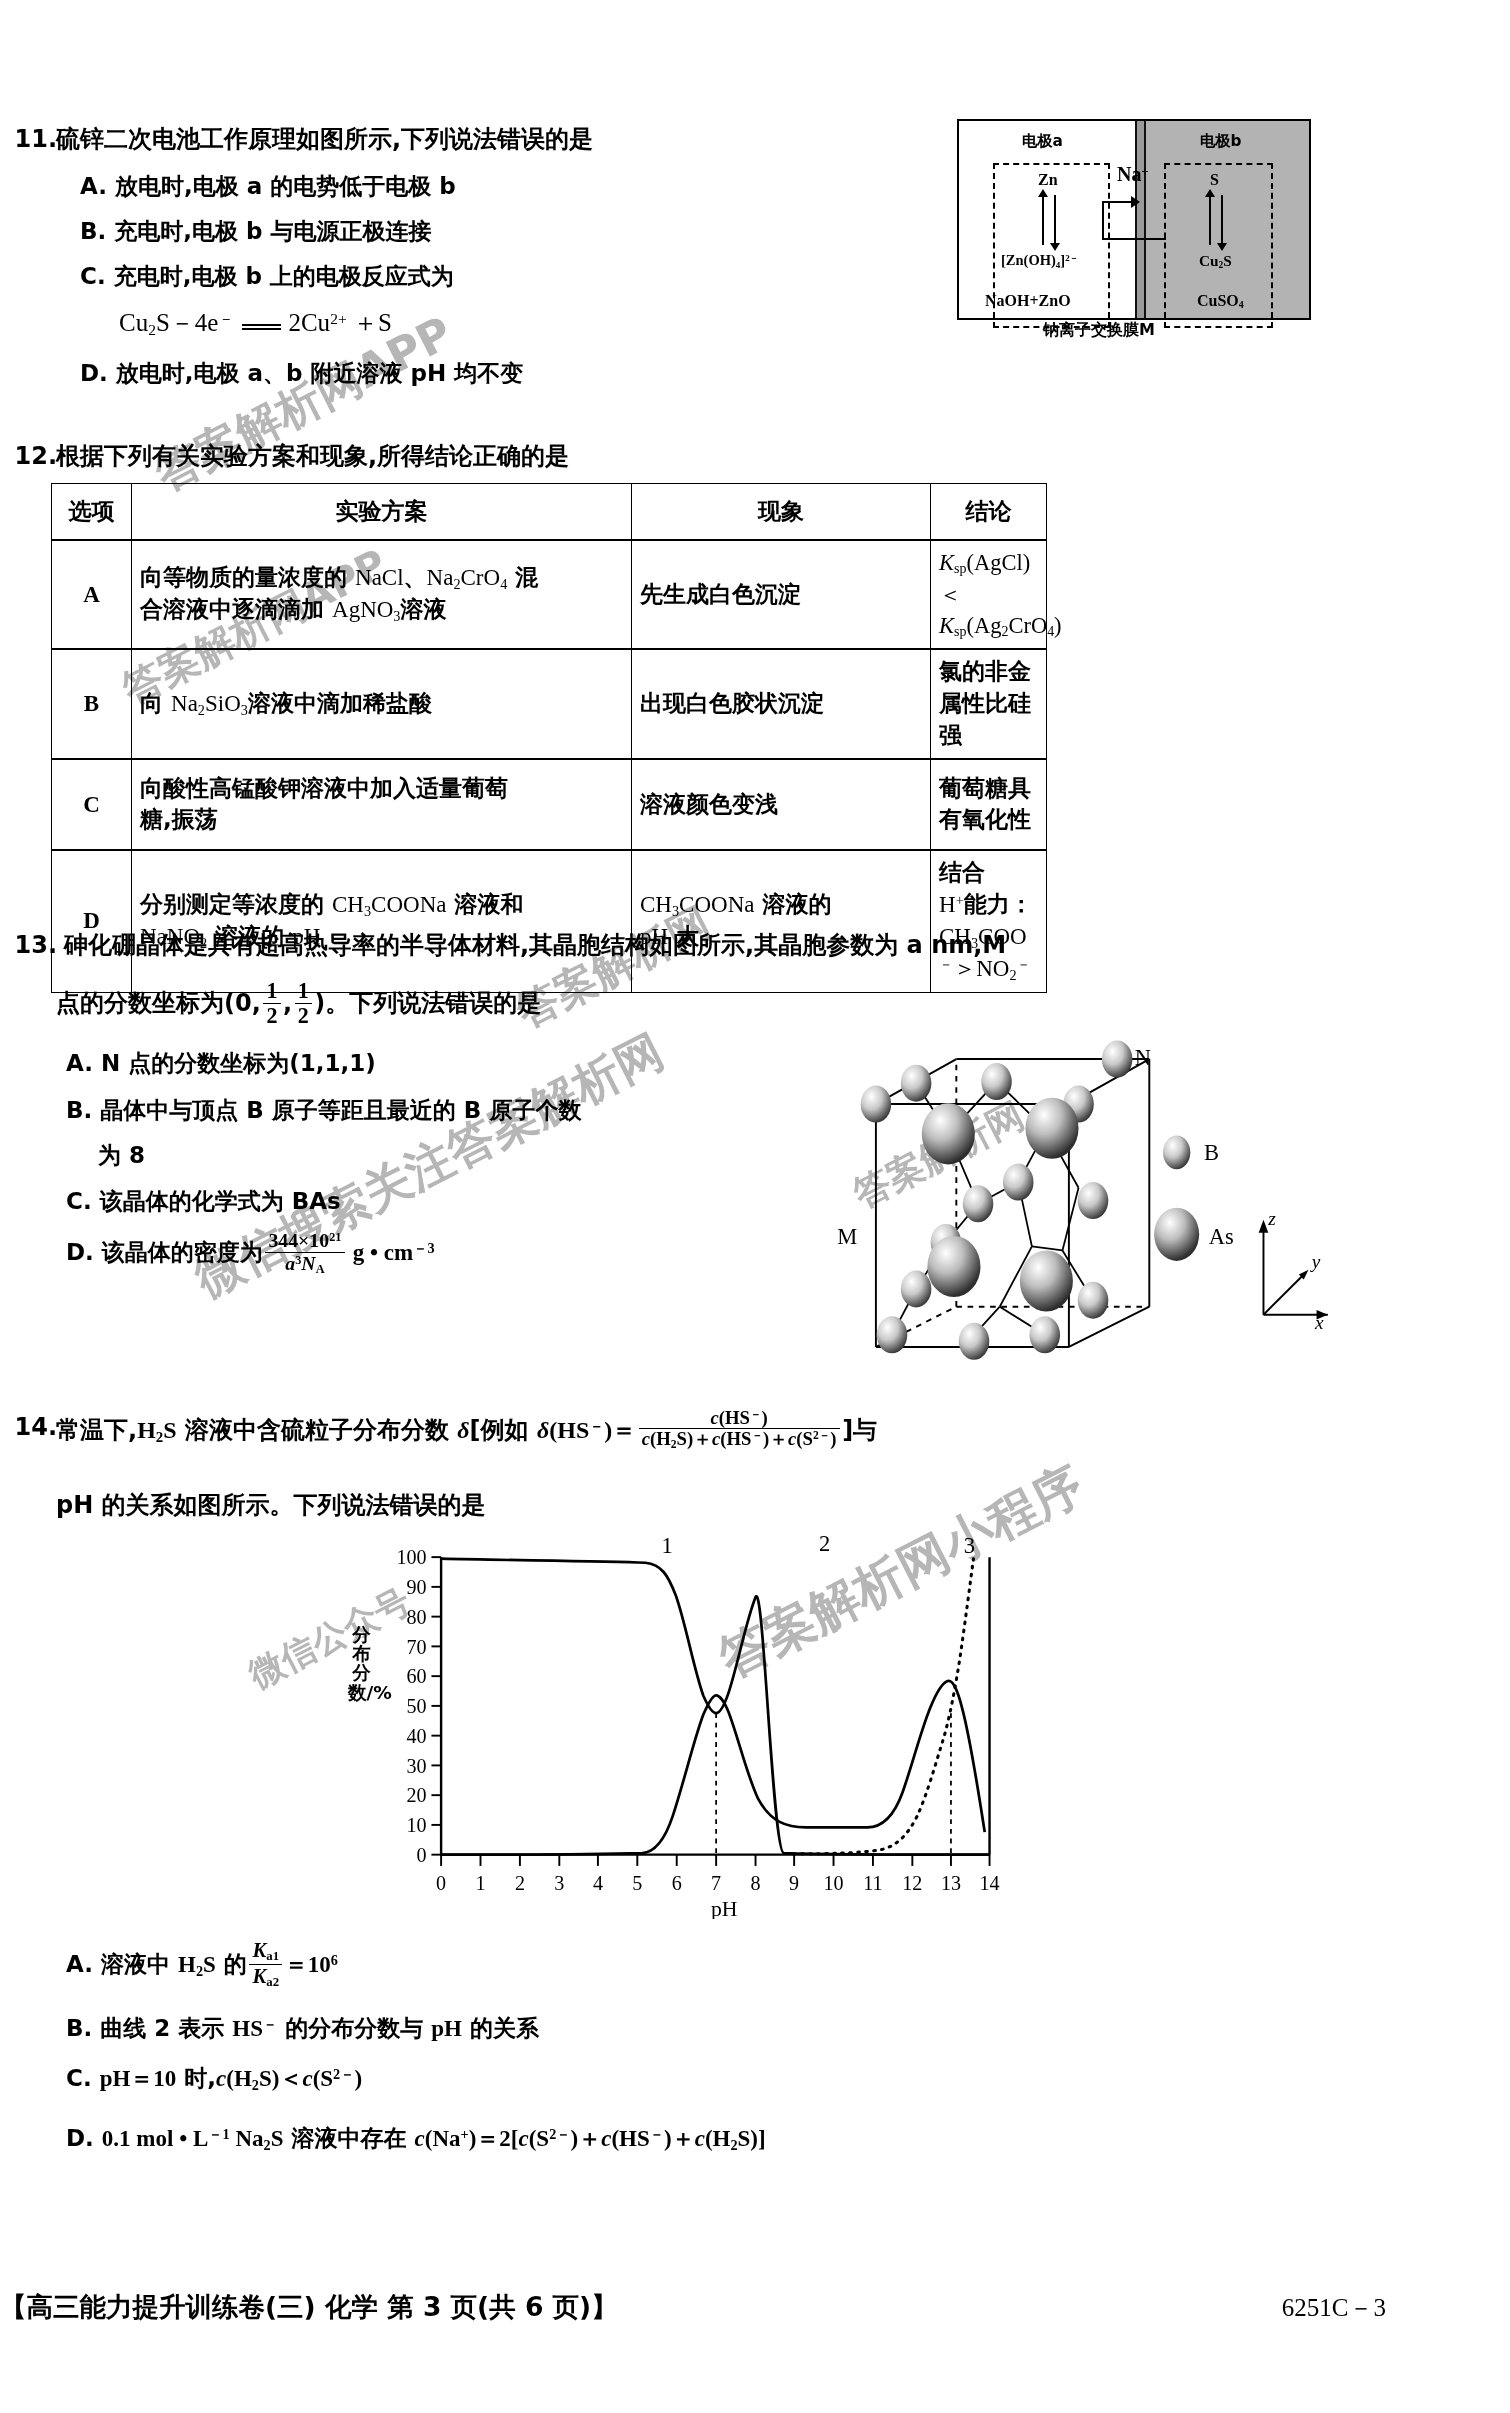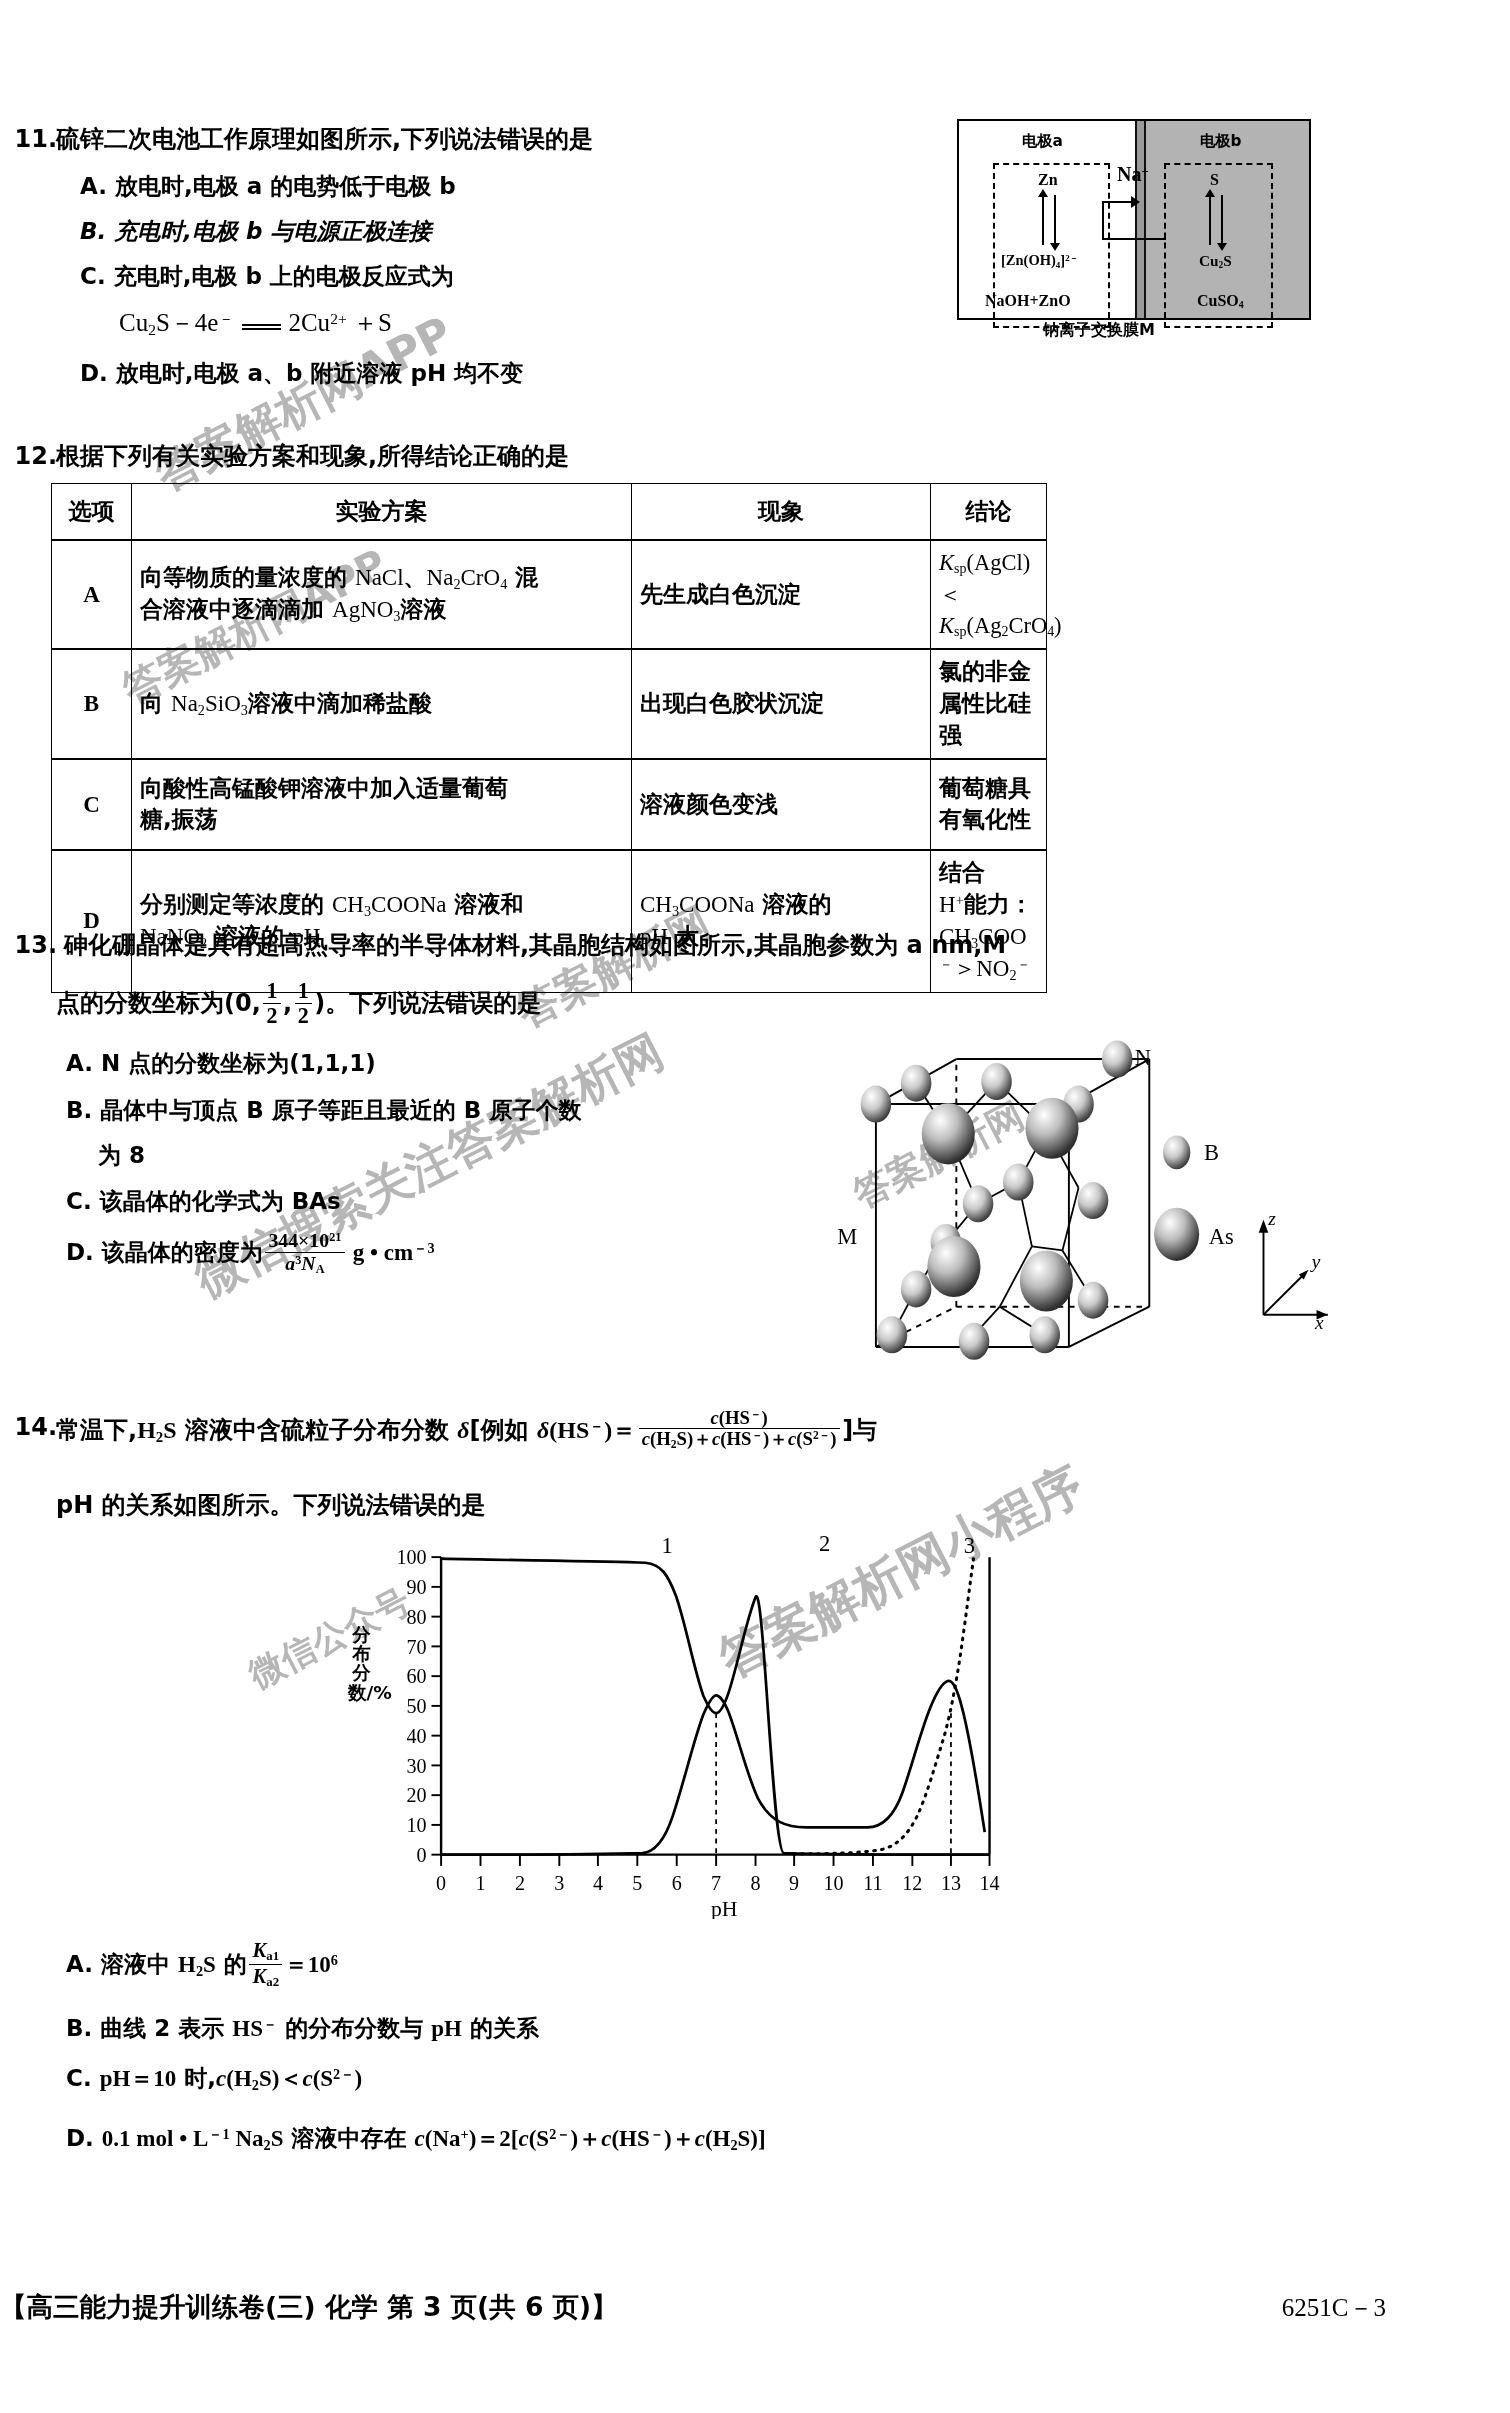--- a/index.html
+++ b/index.html
@@ -96,21 +96,21 @@
       <div class="wm" style="left: 845px; top: 1175px; font-size: 37px; transform: rotate(-27deg);">答案解析网</div>
     </div>
 
   <div class="qnum cn" style="left:14.5px;top:121px;">11.</div>
   <div class="q cn" style="left:56px;top:121px;">硫锌二次电池工作原理如图所示,下列说法错误的是</div>
 
   <div class="opt cn" style="left:80px;top:169px;">
     <span>A.</span>
     <span>放电时,电极 a 的电势低于电极 b</span>
   </div>
-  <div class="opt cn" style="left:80px;top:214px;font-style:italic;">
+  <div class="opt cn" style="left:80px;top:214px;">
     <span>B.</span>
     <span>充电时,电极 b 与电源正极连接</span>
   </div>
   <div class="opt cn" style="left:80px;top:259px;">
     <span>C.</span>
     <span>充电时,电极 b 上的电极反应式为</span>
   </div>
   <div class="opt sr" style="left:119px;top:304px;font-size:25px;">
     <span>Cu<sub>2</sub>S－4e<sup>－</sup></span>
     <span style="display:inline-block;position:relative;width:42px;height:1em;vertical-align:middle;">

